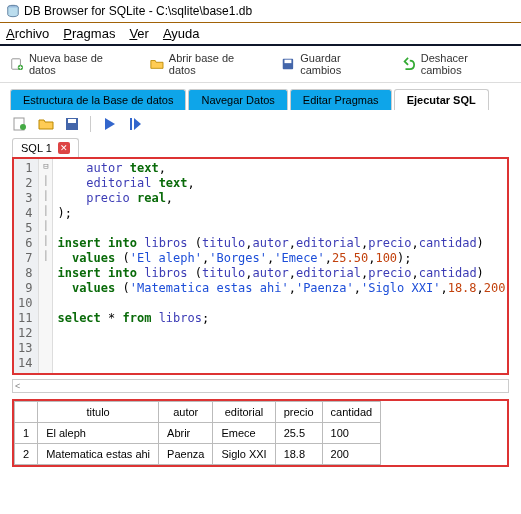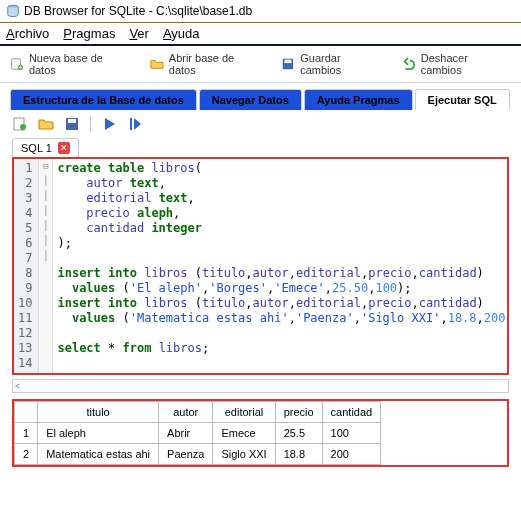--- a/index.html
+++ b/index.html
@@ -6,39 +6,39 @@
 body { font-family: "Segoe UI", Tahoma, sans-serif; font-size: 11px; background: #fff; width: 521px; }
 .titlebar { background: #fff; border-bottom: 1px solid #a16207; padding: 4px 6px; font-size: 12px; display: flex; align-items: center; gap: 4px; }
 .titlebar svg { width: 14px; height: 14px; }
 .menubar { padding: 3px 6px; display: flex; gap: 14px; font-size: 13px; border-bottom: 2px solid #0f172a; }
 .menubar span { cursor: default; }
 .menubar span::first-letter { text-decoration: underline; }
 .toolbar { padding: 6px 10px; display: flex; gap: 18px; align-items: center; border-bottom: 1px solid #ddd; }
 .tbtn { display: flex; align-items: center; gap: 5px; font-size: 11px; color: #333; }
 .tbtn svg { width: 14px; height: 14px; }
 .tabs { display: flex; gap: 2px; padding: 6px 10px 0 10px; }
-.tab { padding: 4px 12px; border: 1px solid #ccc; border-bottom: none; background: #1d4ed8; font-size: 11px; border-radius: 3px 3px 0 0; font-weight: bold; }
+.tab { padding: 4px 12px; border: 1px solid #ccc; border-bottom: none; background: #0ea5e9; font-size: 11px; border-radius: 3px 3px 0 0; }
 .tab.active { background: #fff; font-weight: 700; }
 .subtoolbar { display: flex; gap: 10px; padding: 6px 12px; align-items: center; }
 .subtoolbar svg, .subtoolbar .iconbtn { width: 16px; height: 16px; }
 .sep { width: 1px; height: 16px; background: #ccc; }
 .sqltabs { padding: 0 12px; }
 .sqltab { display: inline-flex; align-items: flex-end; gap: 6px; padding: 3px 8px; border: 1px solid #ccc; border-bottom: none; font-size: 11px; border-radius: 3px 3px 0 0; background: #fff; }
 .sqltab .close { background: #d44; color: #fff; width: 12px; height: 12px; display: inline-flex; align-items: center; justify-content: center; font-size: 9px; border-radius: 2px; }
 .editor { margin: 0 12px; border: 2px solid #d33; display: flex; font-family: Consolas, monospace; font-size: 12px; }
 .gutter { background: #eef0f3; text-align: right; padding: 2px 6px 2px 4px; color: #666; border-right: 1px solid #ddd; }
 .gutter div { line-height: 15px; }
 .code { padding: 2px 4px; flex: 1; background: #fff; overflow: hidden;}
 .code div { line-height: 15px; white-space: pre; }
 .foldcol { width: 14px; background: #f7f7f7; border-right: 1px solid #ddd; padding-top:2px;}
 .foldcol div { height: 15px; text-align: center; font-size: 9px; color: #888; }
 .kw { color: #0a6b0a; font-weight: bold; }
 .id { color: #3b3bb5; }
 .str { color: #1d4ed8; }
-.num { color: #3b82f6; }
+.num { color: #c2410c; }
 .scroll { margin: 4px 12px 0 12px; height: 14px; border: 1px solid #ccc; display:flex; align-items:center; }
 .scroll .thumb { width: 10px; padding-left:2px; color:#888; font-size:9px;}
 .results { margin: 6px 12px; border: 2px solid #d33; }
 .rtable { border-collapse: collapse; font-size: 11px; }
 .rtable th, .rtable td { border: 1px solid #bbb; padding: 4px 8px; text-align: left; }
 .rtable th { background: #fff; font-weight: 400; text-align: center;}
 .rownum { background: #fff; text-align: center; width: 18px; }
 </style>
 </head>
 <body>
@@ -85,21 +85,21 @@
         <path d="M9 4c3 0 5 2 5 5s-2 5-5 5H4" fill="none" stroke="#3a3" stroke-width="2"></path>
         <path d="M7 1L3 5l4 4" fill="none" stroke="#3a3" stroke-width="2"></path>
       </svg>
     <span>Deshacer cambios</span>
   </div>
 </div>
 
 <div class="tabs">
   <div class="tab">Estructura de la Base de datos</div>
   <div class="tab">Navegar Datos</div>
-  <div class="tab">Ayuda Pragmas</div>
+  <div class="tab">Editar Pragmas</div>
   <div class="tab active">Ejecutar SQL</div>
 </div>
 
 <div class="subtoolbar">
   <svg class="iconbtn" viewBox="0 0 16 16">
       <rect x="2" y="2" width="10" height="12" fill="#fff" stroke="#999"></rect>
       <circle cx="11" cy="11" r="3" fill="#4a4"></circle>
     </svg>
   <svg class="iconbtn" viewBox="0 0 16 16">
       <path d="M1 4h5l1 2h8v7H1z" fill="#fc5" stroke="#b80"></path>
@@ -152,25 +152,23 @@
       <div>│</div>
       <div></div>
       <div></div>
       <div></div>
       <div></div>
       <div></div>
       <div></div>
       <div></div>
     </div>
   <div class="code" id="code">
-      <div><span class="kw">create</span> <span class="kw">table</span> <span class="id">libros</span>(</div>
       <div>    <span class="id">autor</span> <span class="kw">text</span>,</div>
       <div>    <span class="id">editorial</span> <span class="kw">text</span>,</div>
-      <div>    <span class="id">precio</span> <span class="kw">aleph</span>,</div>
-      <div>    <span class="id">cantidad</span> <span class="kw">integer</span></div>
+      <div>    <span class="id">precio</span> <span class="kw">real</span>,</div>
       <div>);</div>
       <div>&nbsp;</div>
       <div><span class="kw">insert</span> <span class="kw">into</span> <span class="id">libros</span> (<span class="id">titulo</span>,<span class="id">autor</span>,<span class="id">editorial</span>,<span class="id">precio</span>,<span class="id">cantidad</span>)</div>
       <div>  <span class="kw">values</span> (<span class="str">'El aleph'</span>,<span class="str">'Borges'</span>,<span class="str">'Emece'</span>,<span class="num">25.50</span>,<span class="num">100</span>);</div>
       <div><span class="kw">insert</span> <span class="kw">into</span> <span class="id">libros</span> (<span class="id">titulo</span>,<span class="id">autor</span>,<span class="id">editorial</span>,<span class="id">precio</span>,<span class="id">cantidad</span>)</div>
       <div>  <span class="kw">values</span> (<span class="str">'Matematica estas ahi'</span>,<span class="str">'Paenza'</span>,<span class="str">'Siglo XXI'</span>,<span class="num">18.8</span>,<span class="num">200</span>);</div>
       <div>&nbsp;</div>
       <div><span class="kw">select</span> * <span class="kw">from</span> <span class="id">libros</span>;</div>
     </div>
 </div>

